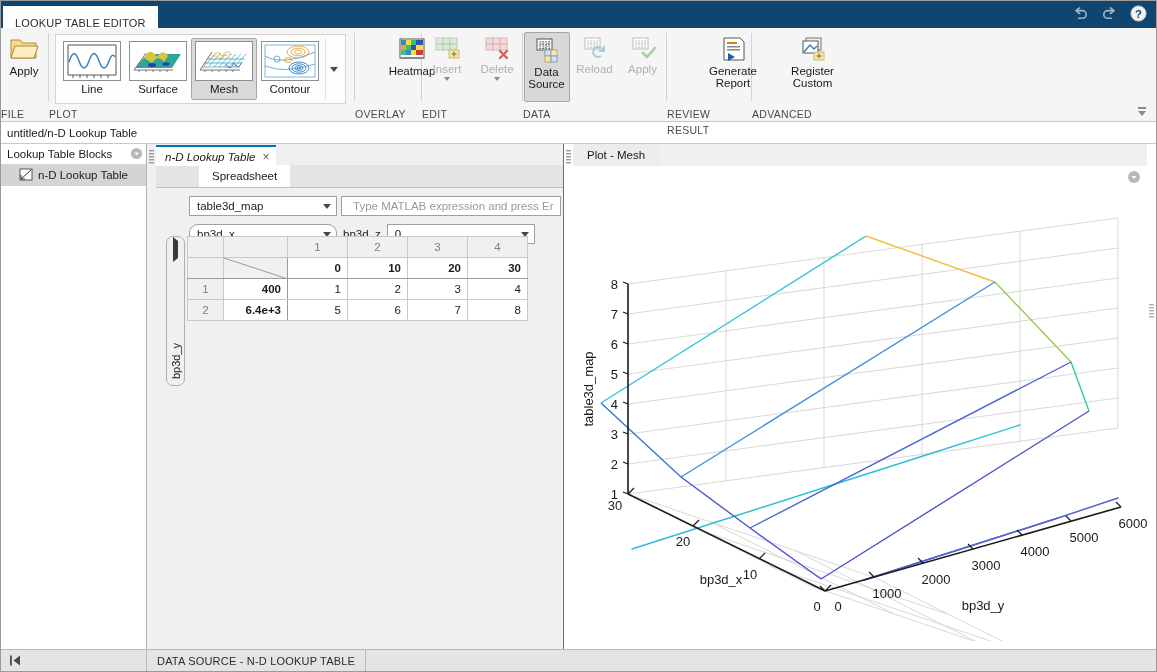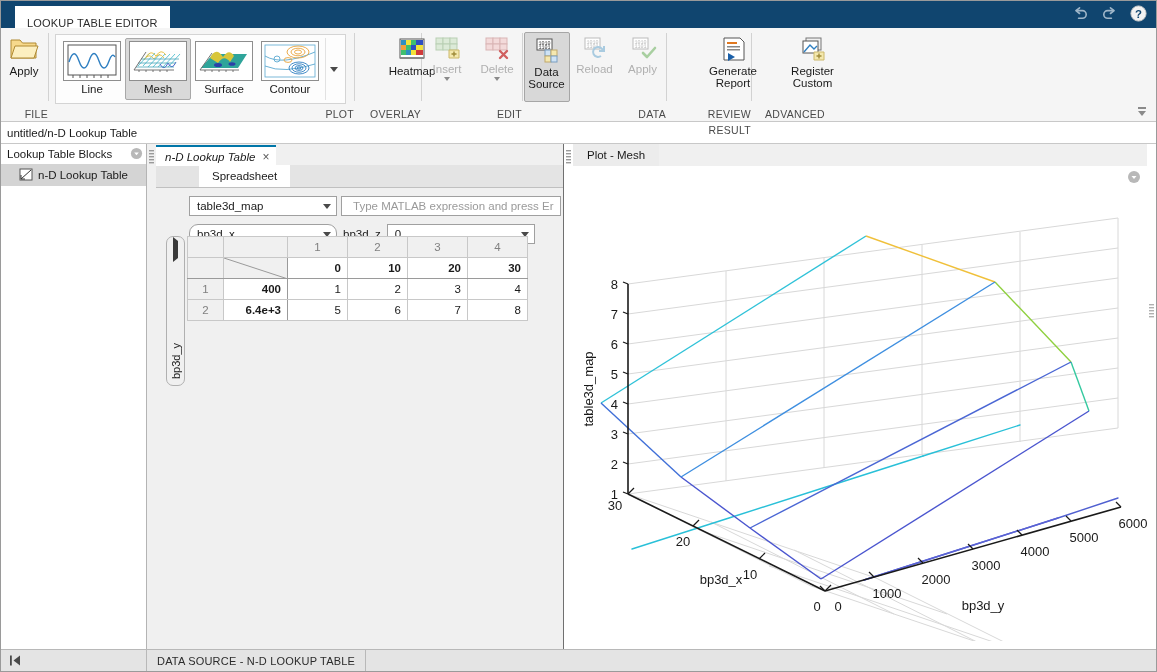--- a/index.html
+++ b/index.html
@@ -29,21 +29,21 @@
     flex: none;
   }
   .app-tab {
     height: 22px;
     background: #ffffff;
     color: #2b2b2b;
     font-size: 11px;
     letter-spacing: .2px;
     display: flex; align-items: center;
     padding: 12px 12px 0 12px;
-    margin-left: 14px;
+    margin-left: 2px;
   }
   .titlebar-right {
     position: absolute; right: 8px; top: 3px;
     display: flex; align-items: center; gap: 10px;
   }
   .tb-icon { width: 19px; height: 19px; display: block; }
 
   
   .ribbon {
     height: 94px;
@@ -51,21 +51,21 @@
     border-bottom: 1px solid #c8c8c8;
     display: flex;
     position: relative;
     flex: none;
   }
   .rib-group { display: flex; flex-direction: column; height: 94px; position: relative; }
   .rib-body { flex: 1; display: flex; align-items: flex-start; padding-top: 4px; }
   .rib-title {
     height: 16px; line-height: 16px;
     font-size: 10.5px; color: #4a4a4a;
-    text-align: right; letter-spacing: .3px;
+    text-align: left; letter-spacing: .3px;
   }
   .grp-sep { width: 1px; background: #d2d2d2; margin: 5px 0 20px 0; flex: none; }
 
   .bigbtn {
     width: 46px;
     display: flex; flex-direction: column; align-items: center;
     padding-top: 4px; cursor: default;
     font-size: 11.5px; color: #1a1a1a;
   }
   .bigbtn .lbl { margin-top: 3px; text-align: center; line-height: 12px; }
@@ -330,20 +330,37 @@
             <span class="thumb">
               <svg width="56" height="38" viewBox="0 0 56 38">
                 <rect x="4" y="3" width="48" height="30" fill="#fff" stroke="#555" stroke-width="1"></rect>
                 <path d="M5 20 Q10 4 15 19 Q20 33 25 19 Q30 4 35 19 Q40 33 45 19 Q48 10 51 15" fill="none" stroke="#2f7fc1" stroke-width="1.4"></path>
                 <g stroke="#555" stroke-width="1">
                   <path d="M9 33 v3 M16 33 v3 M23 33 v3 M30 33 v3 M37 33 v3 M44 33 v3"></path>
                 </g>
               </svg>
             </span>
             <span class="gl">Line</span>
+          </div>
+
+          <div class="galitem">
+            <span class="thumb">
+              <svg width="56" height="38" viewBox="0 0 56 38">
+                <rect x="0" y="0" width="56" height="38" fill="#fff"></rect>
+                <path d="M5 26 L17 12 L51 12 L42 26 Z" fill="#2fa49a"></path>
+                <path d="M14 16 Q20 4 27 15 Q33 6 38 14 L34 20 Q28 12 22 21 Z" fill="#d8c63a"></path>
+                <ellipse cx="22" cy="23" rx="4" ry="2" fill="#2b3fa8"></ellipse>
+                <ellipse cx="36" cy="22" rx="3.5" ry="1.8" fill="#2b3fa8"></ellipse>
+                <g stroke="#666" stroke-width="0.9">
+                  <path d="M4 28 L43 28 M4 28 L16 11"></path>
+                  <path d="M9 28 v2 M16 28 v2 M23 28 v2 M30 28 v2 M37 28 v2"></path>
+                </g>
+              </svg>
+            </span>
+            <span class="gl">Surface</span>
           </div>
 
           <div class="galitem sel">
             <span class="thumb">
               <svg width="56" height="38" viewBox="0 0 56 38">
                 <rect x="0" y="0" width="56" height="38" fill="#fff"></rect>
                 <path d="M4 27 L16 9 L52 9 L44 27 Z" fill="#fdfdfd"></path>
                 <g stroke="#2fb3c9" stroke-width="0.8" fill="none" opacity="0.95">
                   <path d="M8 24 L20 11 M13 24 L25 11 M18 25 L30 12 M23 25 L35 12 M28 25 L40 12 M33 25 L45 12 M38 25 L50 12"></path>
                 </g>
@@ -357,37 +374,20 @@
                 <g stroke="#4aa3b8" stroke-width="0.8" fill="none">
                   <path d="M6 25 L44 25 M8 21 L46 21 M11 17 L49 17"></path>
                 </g>
                 <g stroke="#666" stroke-width="0.9">
                   <path d="M4 28 L44 28 M4 28 L16 10"></path>
                   <path d="M9 28 v2 M16 28 v2 M23 28 v2 M30 28 v2 M37 28 v2"></path>
                 </g>
               </svg>
             </span>
             <span class="gl">Mesh</span>
-          </div>
-
-          <div class="galitem">
-            <span class="thumb">
-              <svg width="56" height="38" viewBox="0 0 56 38">
-                <rect x="0" y="0" width="56" height="38" fill="#fff"></rect>
-                <path d="M5 26 L17 12 L51 12 L42 26 Z" fill="#2fa49a"></path>
-                <path d="M14 16 Q20 4 27 15 Q33 6 38 14 L34 20 Q28 12 22 21 Z" fill="#d8c63a"></path>
-                <ellipse cx="22" cy="23" rx="4" ry="2" fill="#2b3fa8"></ellipse>
-                <ellipse cx="36" cy="22" rx="3.5" ry="1.8" fill="#2b3fa8"></ellipse>
-                <g stroke="#666" stroke-width="0.9">
-                  <path d="M4 28 L43 28 M4 28 L16 11"></path>
-                  <path d="M9 28 v2 M16 28 v2 M23 28 v2 M30 28 v2 M37 28 v2"></path>
-                </g>
-              </svg>
-            </span>
-            <span class="gl">Surface</span>
           </div>
 
           <div class="galitem">
             <span class="thumb">
               <svg width="56" height="38" viewBox="0 0 56 38">
                 <rect x="3" y="3" width="50" height="32" fill="#fff" stroke="#5aa8d0" stroke-width="0.8"></rect>
                 <path d="M3 14 Q20 24 53 10" fill="none" stroke="#5aa8d0" stroke-width="0.9"></path>
                 <path d="M3 24 Q22 32 53 22" fill="none" stroke="#5aa8d0" stroke-width="0.9"></path>
                 <g fill="none" stroke="#e8a33a" stroke-width="0.9">
                   <ellipse cx="36" cy="10" rx="11" ry="6"></ellipse>

